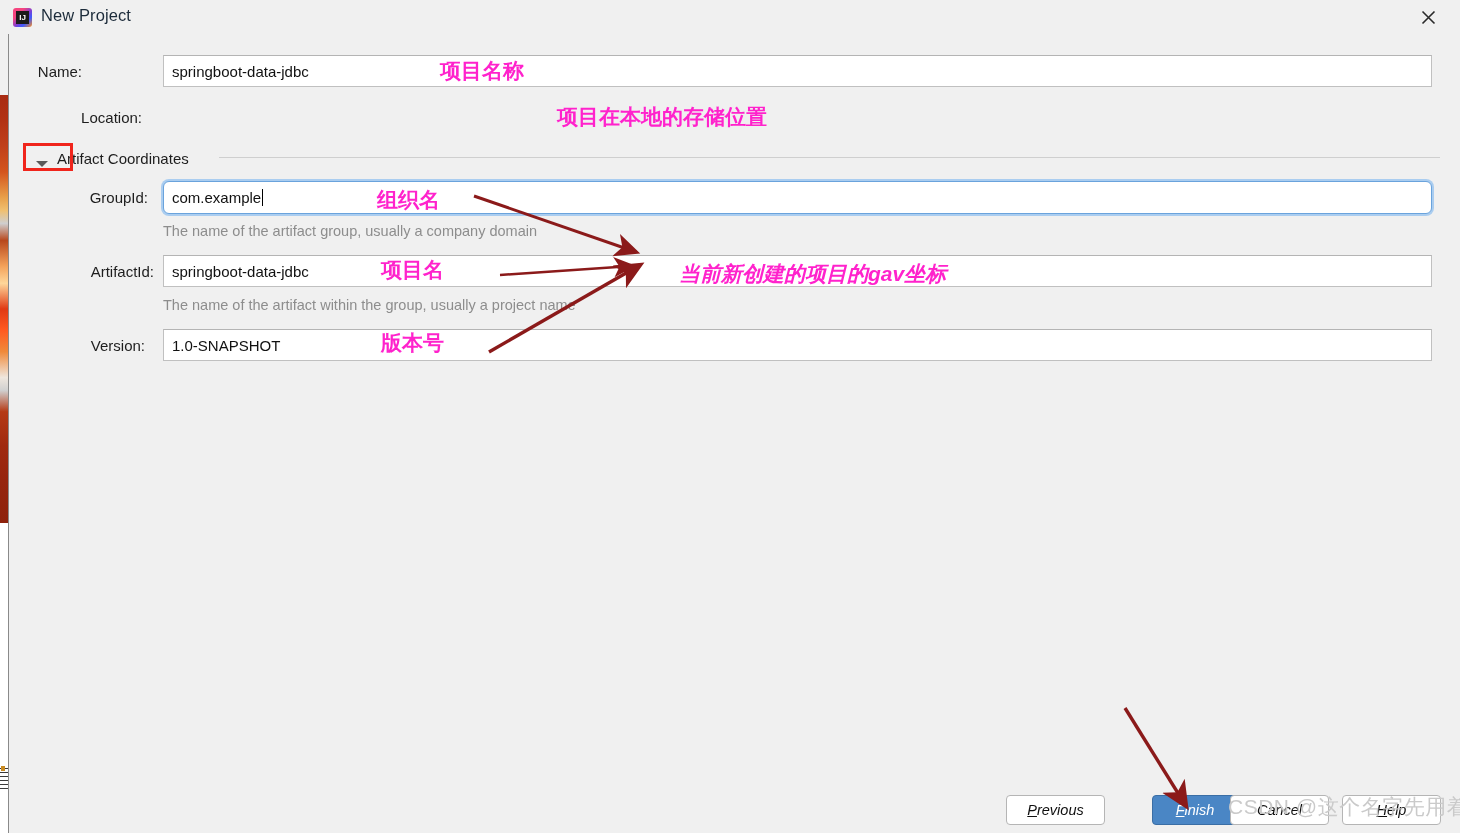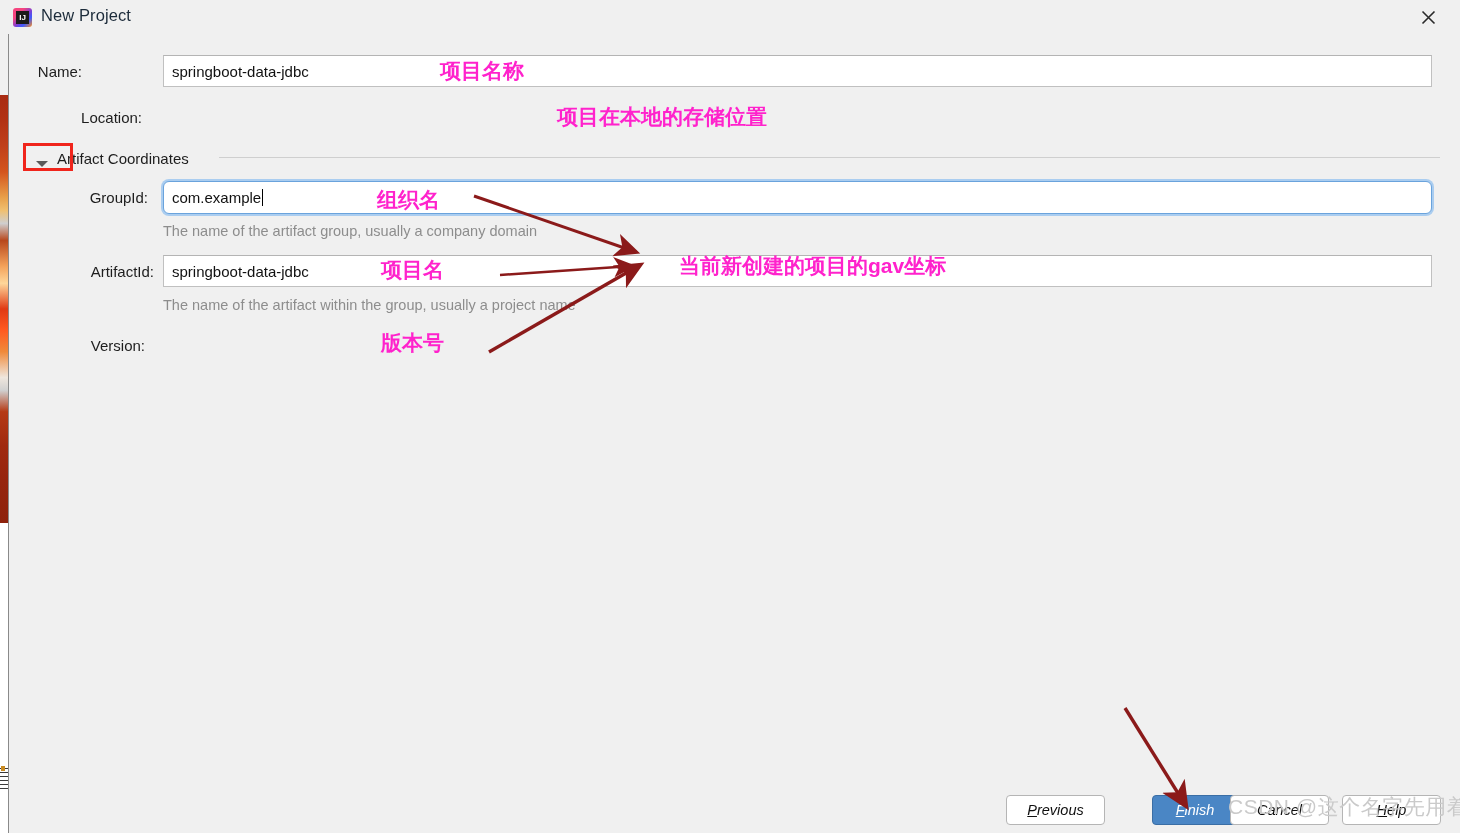--- a/index.html
+++ b/index.html
@@ -286,40 +286,43 @@
   </div>
   <div class="hint" style="left:163px; top:223px;">The name of the artifact group, usually a company domain</div>
 
   <div class="label" style="left:0px; top:263px; width:154px;">ArtifactId:</div>
   <div class="field" style="left:163px; top:255px; width:1269px; height:32px;" title="artifact">
     <span>springboot-data-jdbc</span>
   </div>
   <div class="hint" style="left:163px; top:297px;">The name of the artifact within the group, usually a project name</div>
 
   <div class="label" style="left:0px; top:337px; width:145px;">Version:</div>
+  <div class="field" style="left:163px; top:329px; width:1269px; height:32px;" title="1.0-SNAPSHOT">
+    <span>1.0-SNAPSHOT</span>
+  </div>
 
   <div class="btn" style="left:1006px; top:795px; width:99px;">
     <span><u>P</u>revious</span>
   </div>
   <div class="btn primary" style="left:1152px; top:795px; width:86px;">
     <span><u>F</u>inish</span>
   </div>
   <div class="btn" style="left:1230px; top:795px; width:99px;">
     <span>Cancel</span>
   </div>
   <div class="btn" style="left:1342px; top:795px; width:99px;">
     <span><u>H</u>elp</span>
   </div>
 
   <div class="anno big" style="left:440px; top:57px;">项目名称</div>
   <div class="anno big" style="left:557px; top:103px;">项目在本地的存储位置</div>
   <div class="anno big" style="left:377px; top:186px;">组织名</div>
   <div class="anno big" style="left:381px; top:256px;">项目名</div>
   <div class="anno big" style="left:381px; top:329px;">版本号</div>
-  <div class="anno big" style="left:679px; top:252px;">当前新创建的项目的gav坐标</div>
+  <div class="anno big" style="left:679px; top:260px;font-style:italic;">当前新创建的项目的gav坐标</div>
 
   <svg class="arrows" viewBox="0 0 1460 833">
     <defs>
       <marker id="ah" markerWidth="9" markerHeight="9" refX="7" refY="4.5" orient="auto">
         <path d="M0,0.6 L8.5,4.5 L0,8.4 L2.2,4.5 Z" fill="#8b1a1a"></path>
       </marker>
     </defs>
 
     <path d="M474 196 L636 252" stroke="#8b1a1a" stroke-width="3" fill="none" marker-end="url(#ah)"></path>
 

